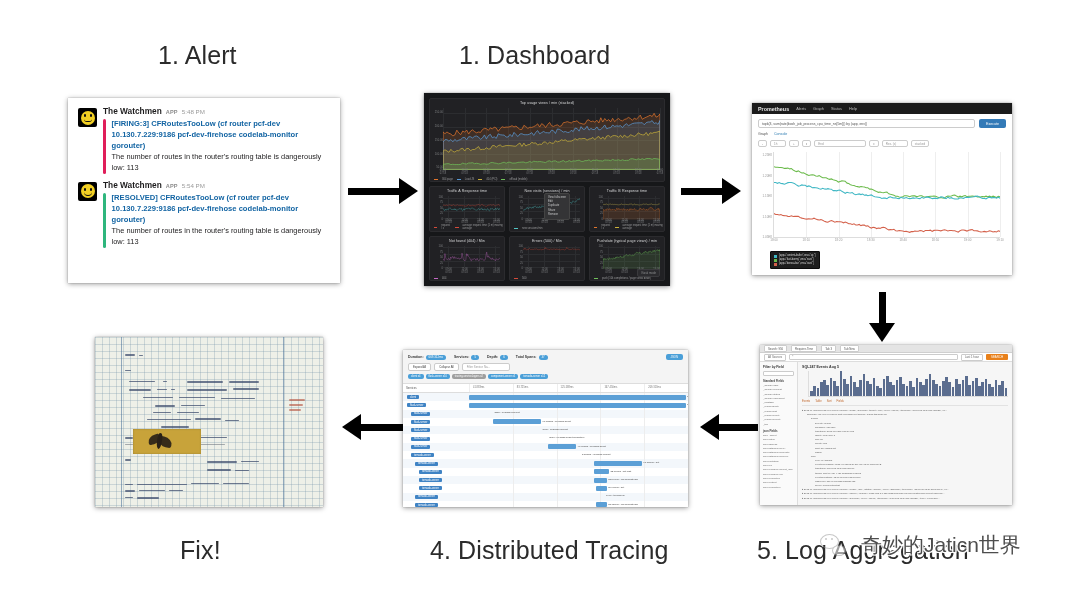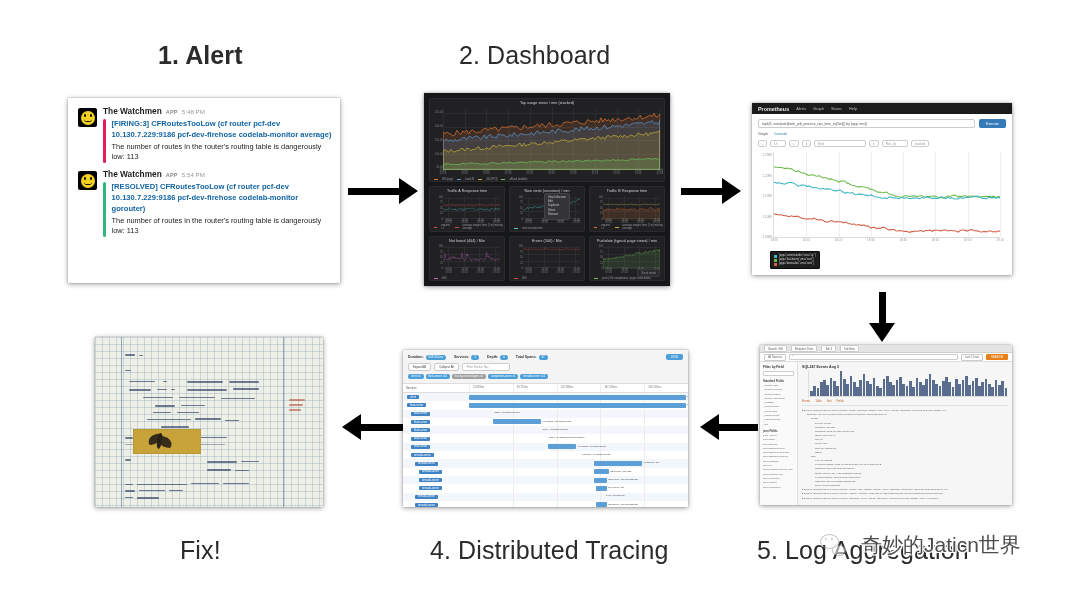--- a/index.html
+++ b/index.html
@@ -217,22 +217,22 @@
   }
   #watermark .wx i.b1 { width:19px; height:15px; left:0; top:0; }
   #watermark .wx i.b2 { width:14px; height:11px; right:0; bottom:0; background:#fff; }
   #watermark .wx u { position:absolute; width:2px; height:2px; background:#9a9a9a; border-radius:50%; }
 </style>
 </head>
 <body>
 
 <div id="canvas">
 
-  <div class="caption" style="left:158px; top:41px;font-weight:bold;">1. Alert</div>
-  <div class="caption" style="left:459px; top:41px;">2. Dashboard</div>
+  <div class="caption" style="left:158px; top:41px;">1. Alert</div>
+  <div class="caption" style="left:459px; top:41px;">1. Dashboard</div>
   <div class="caption" style="left:757px; top:536px;">5. Log Aggregation</div>
   <div class="caption" style="left:430px; top:536px;">4. Distributed Tracing</div>
   <div class="caption" style="left:180px; top:536px;">Fix!</div>
 
   <div class="arrow-r" style="left:348px; top:178px;">
     <div class="shaft" style="width:52px;"></div>
       <div class="head"></div>
   </div>
   <div class="arrow-r" style="left:681px; top:178px;">
     <div class="shaft" style="width:42px;"></div>
@@ -261,21 +261,21 @@
         </div>
       <div class="msg-body">
         <div class="msg-head">
           <span class="msg-user">The Watchmen</span>
           <span class="msg-app">APP</span>
           <span class="msg-time">5:48 PM</span>
         </div>
         <div class="attach">
           <div class="bar firing"></div>
           <div class="attach-body">
-            <div class="attach-title">[FIRING:3] CFRoutesTooLow (cf router pcf-dev 10.130.7.229:9186 pcf-dev-firehose codelab-monitor average)</div>
+            <div class="attach-title">[FIRING:3] CFRoutesTooLow (cf router pcf-dev 10.130.7.229:9186 pcf-dev-firehose codelab-monitor gorouter)</div>
             <div class="attach-text">The number of routes in the router's routing table is dangerously low: 113</div>
           </div>
         </div>
       </div>
     </div>
 
     <div class="msg">
       <div class="avatar">
           <div class="smiley">
             <i></i>

